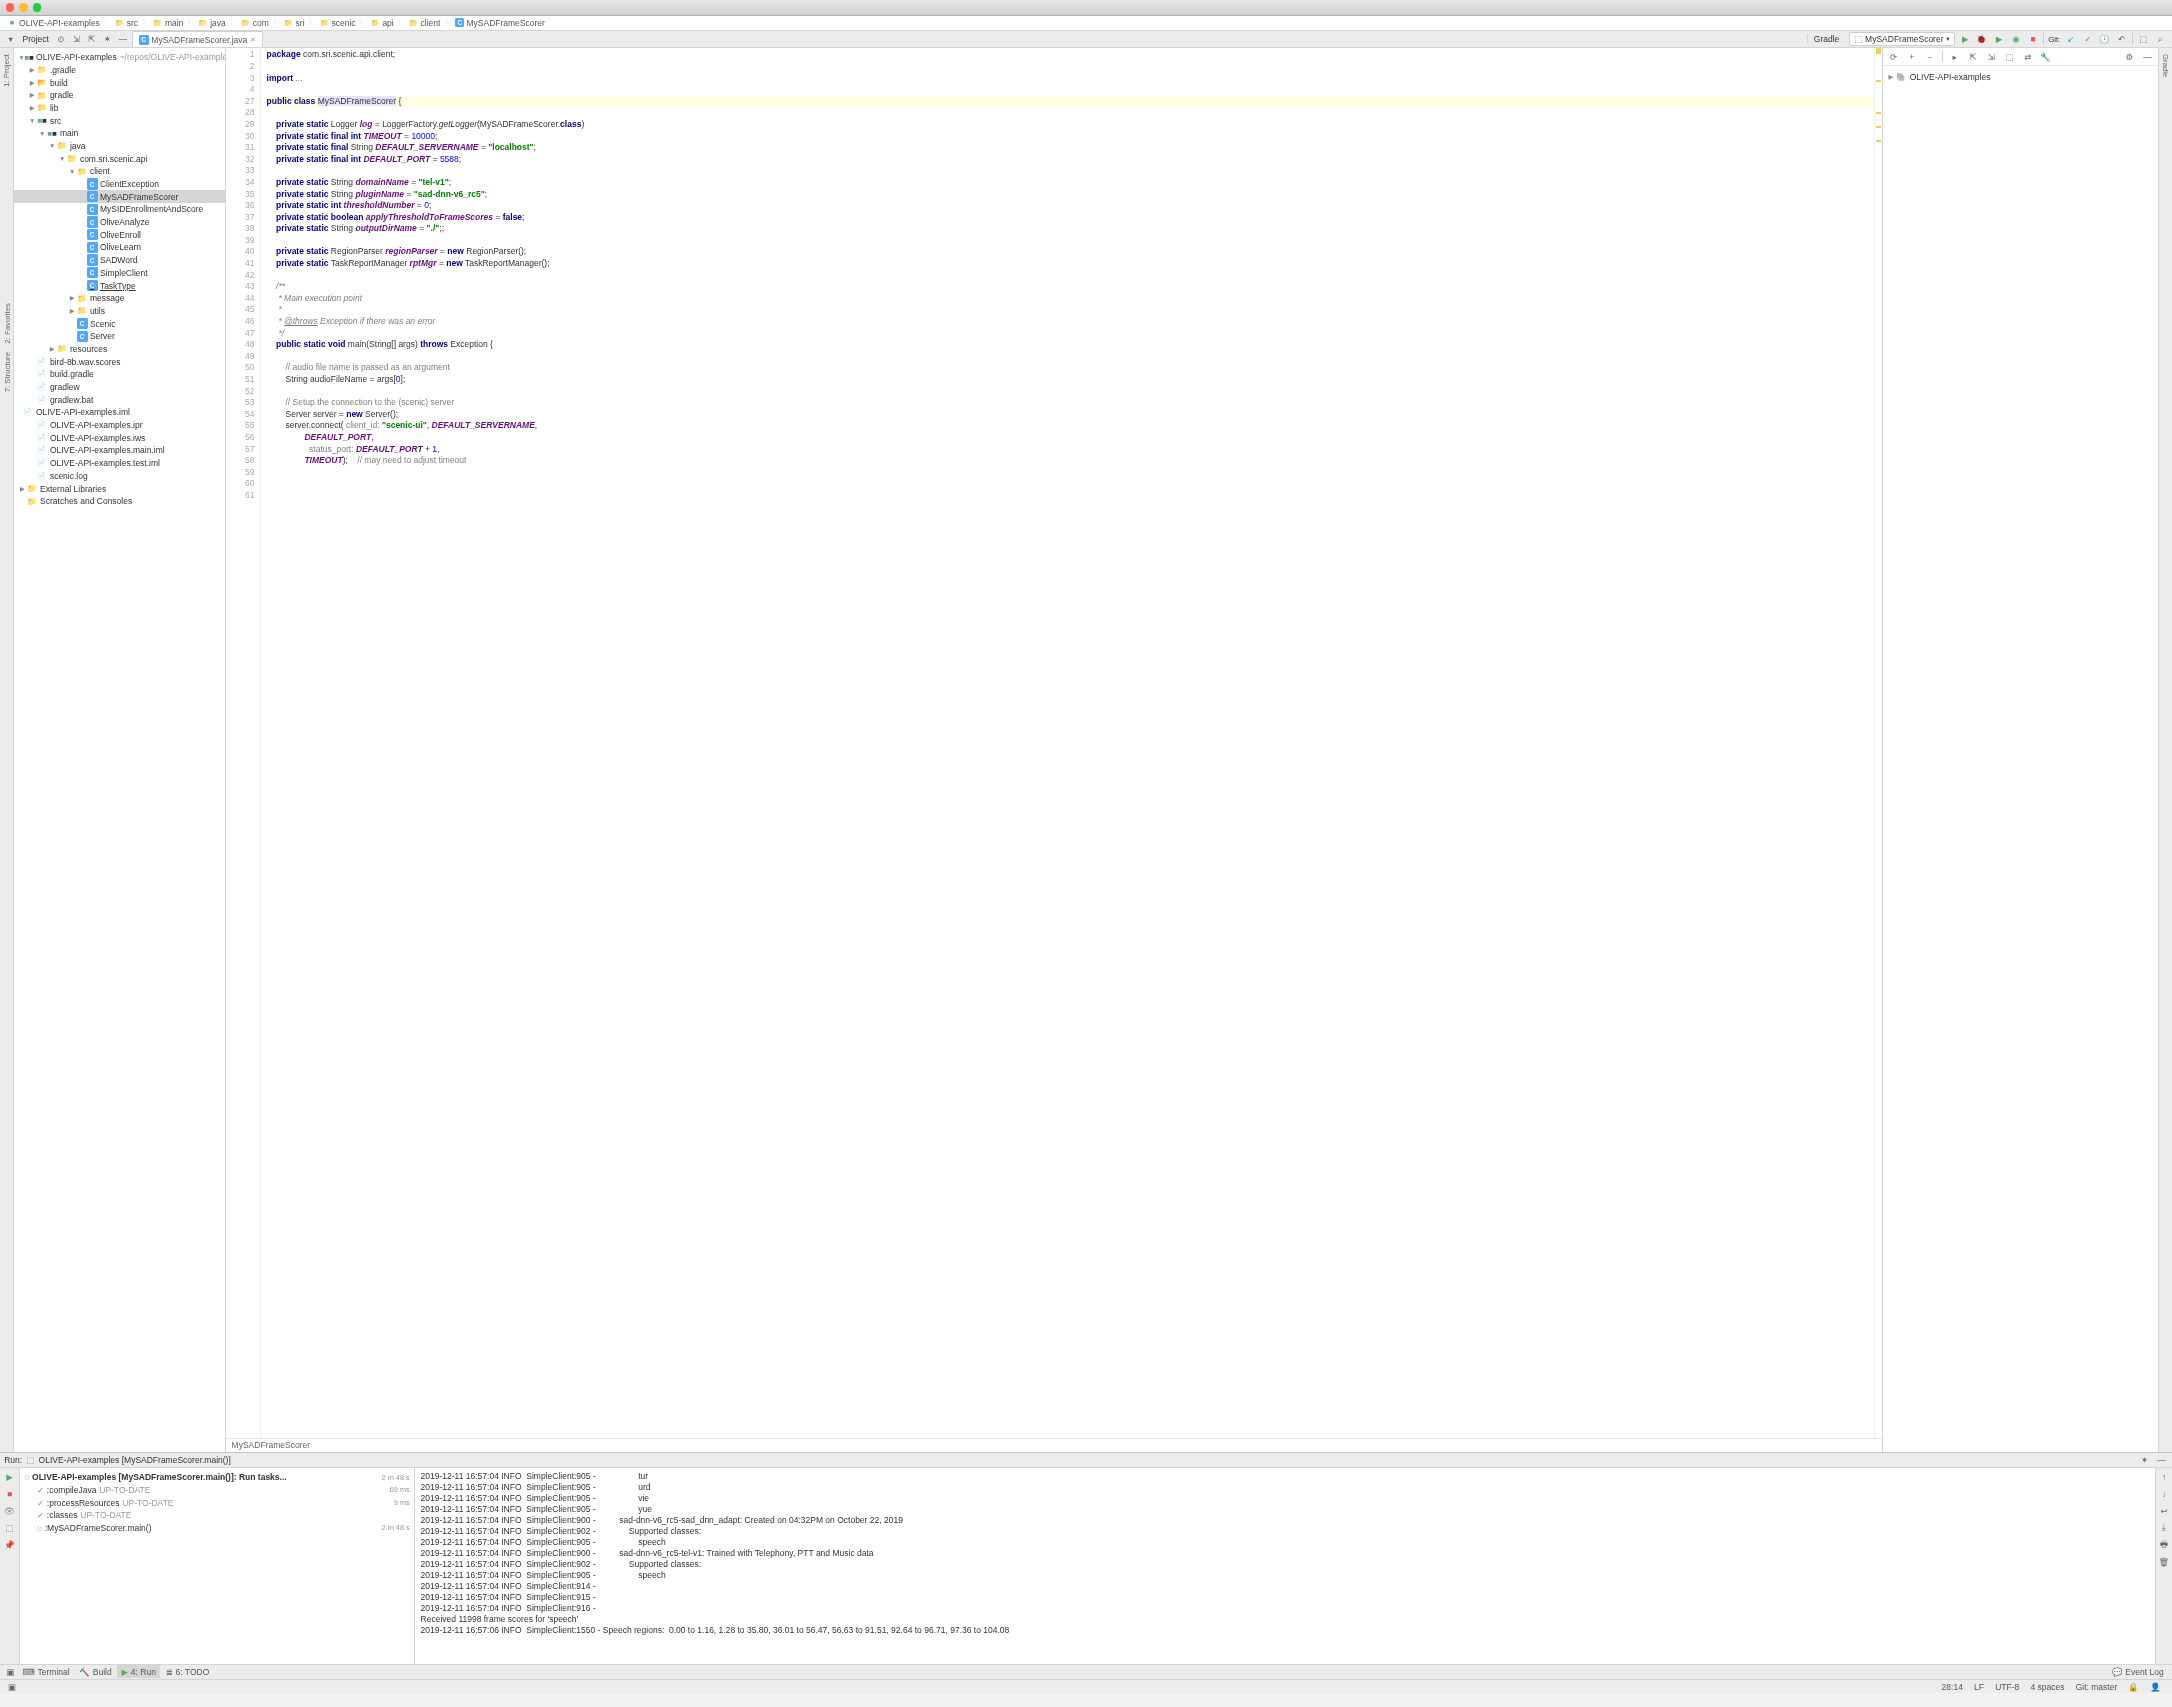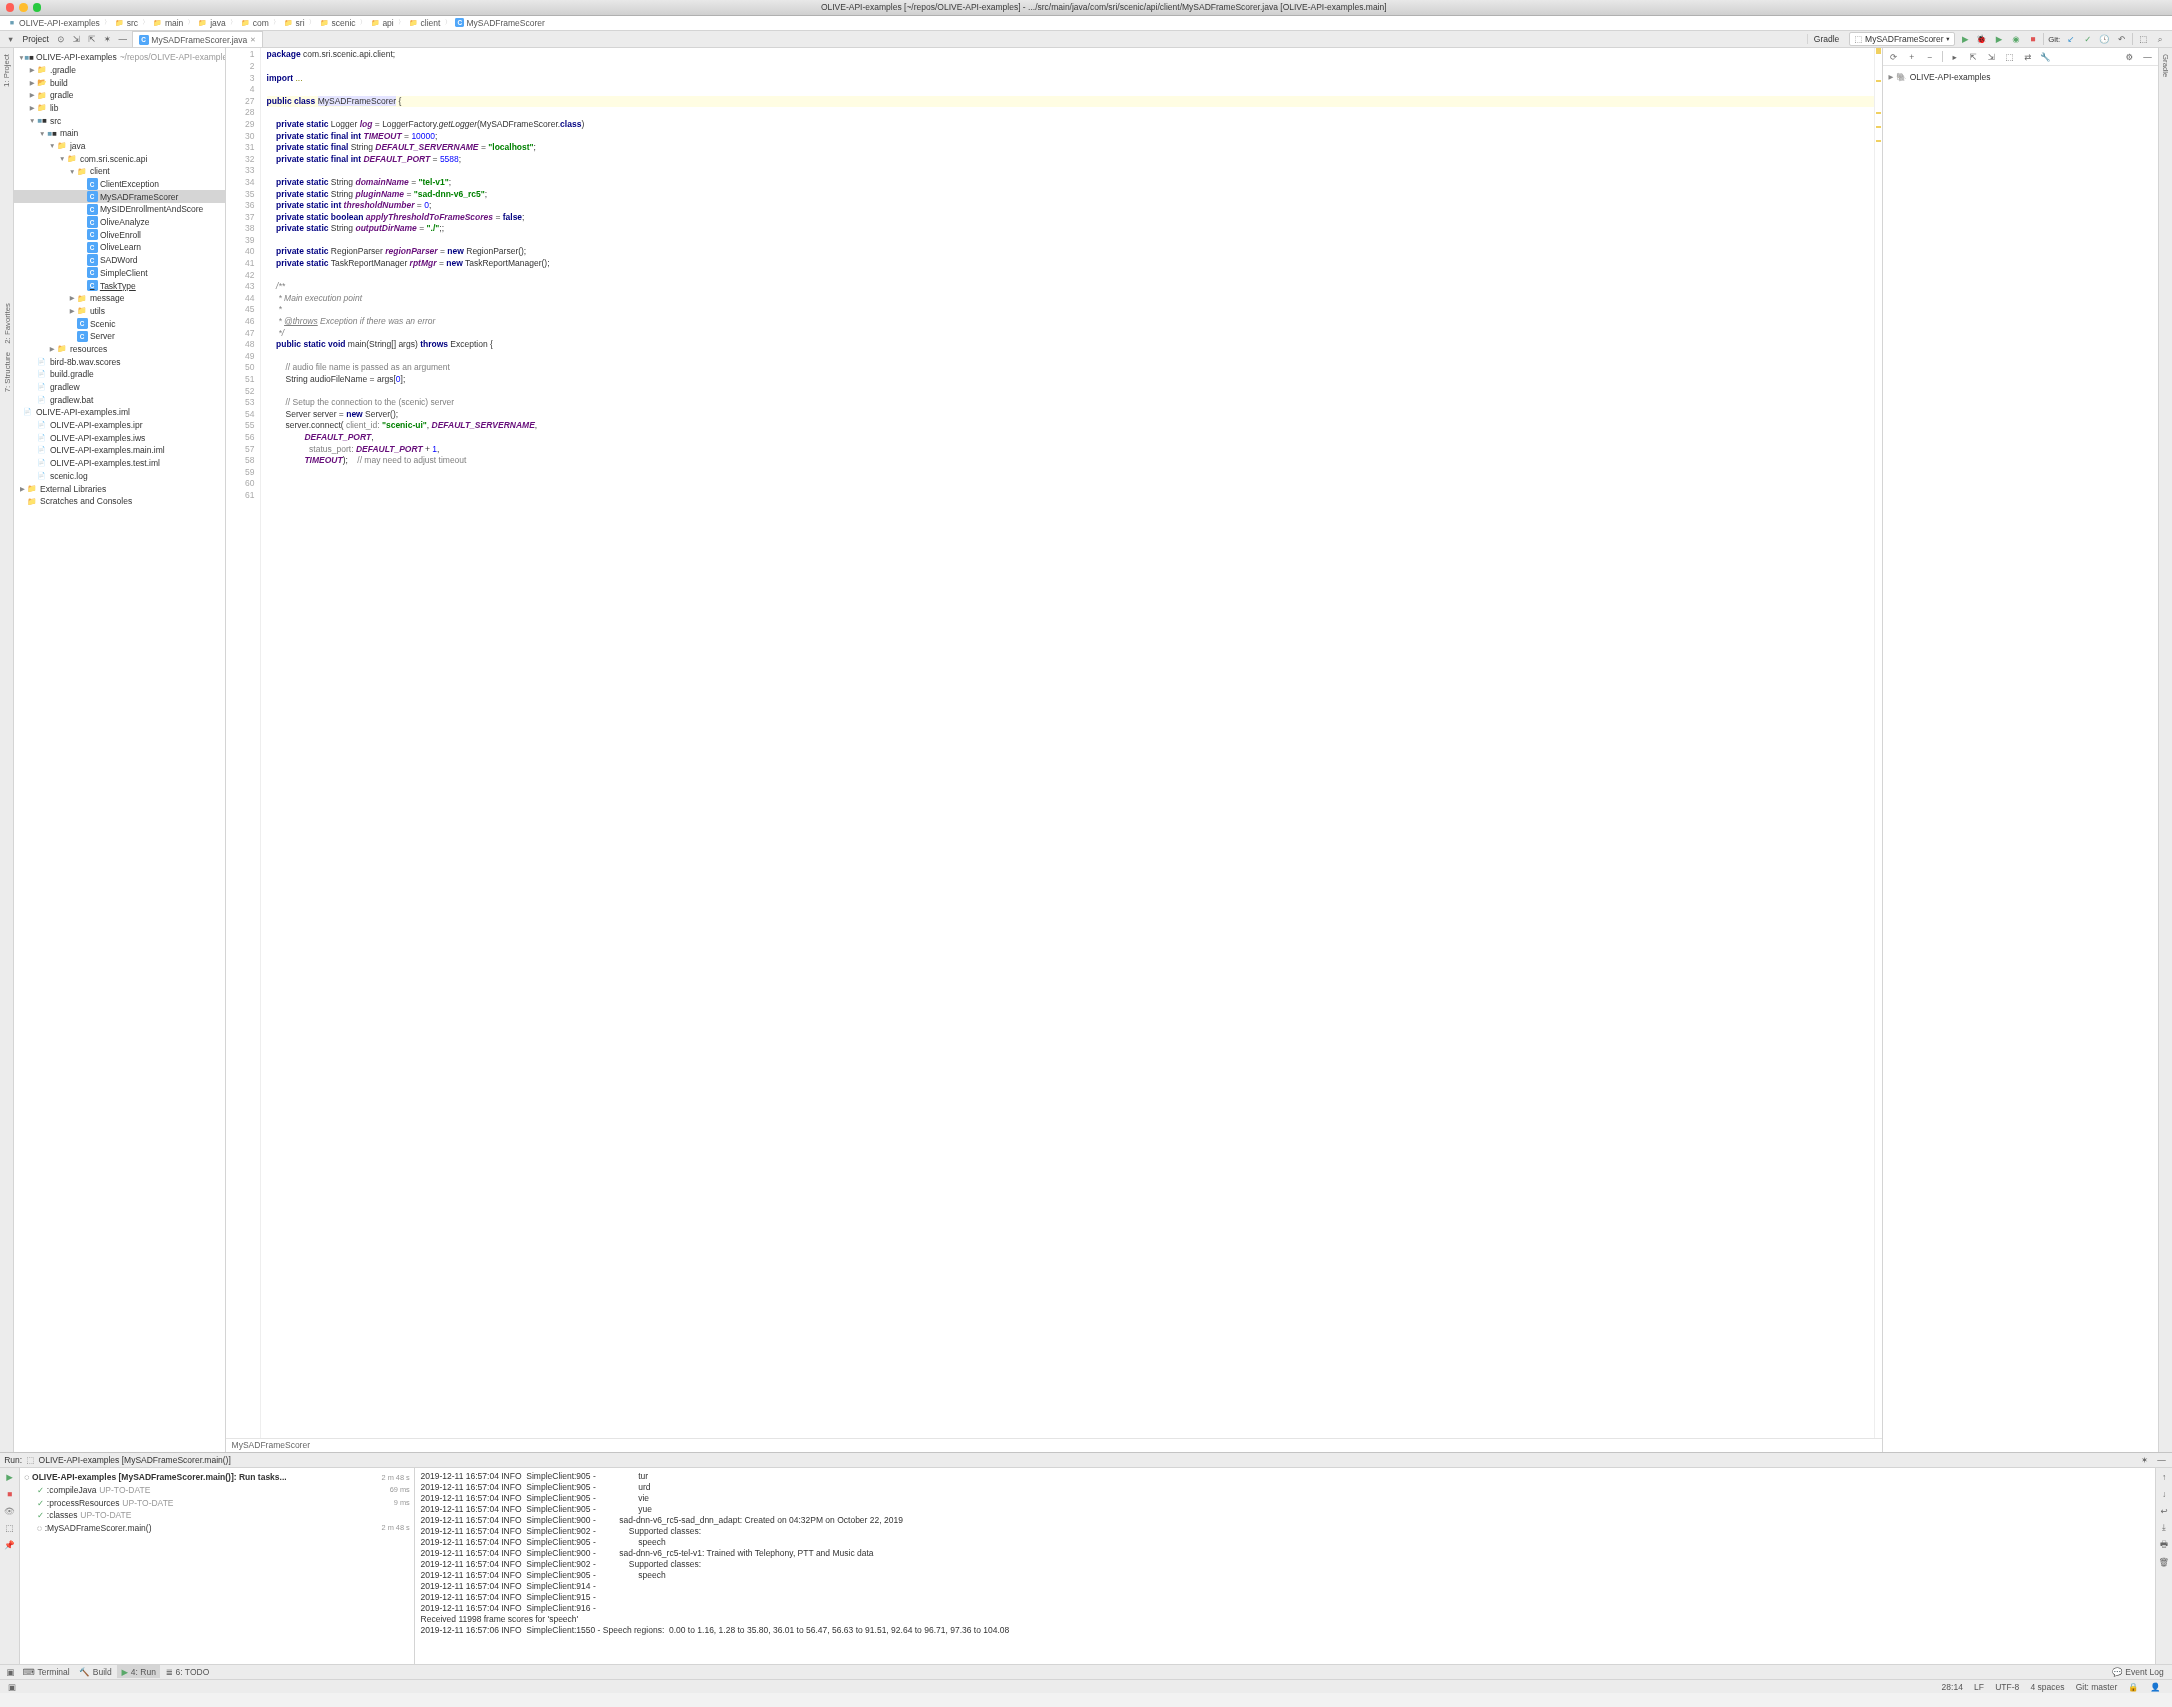--- a/index.html
+++ b/index.html
@@ -80,21 +80,20 @@
 </style>
 </head>
 <body>
 
 <div class="titlebar">
   <div class="traffic">
     <span class="dot r"></span>
     <span class="dot y"></span>
     <span class="dot g"></span>
   </div>
-  <span class="title">OLIVE-API-examples [~/repos/OLIVE-API-examples] - .../src/main/java/com/sri/scenic/api/client/MySADFrameScorer.java [OLIVE-API-examples.main]</span>
 </div>
 
 <div class="crumbs" id="crumbs">
     <span class="crumb">
       <span class="ico" style="color: rgb(106, 159, 181);">■</span>
       <span>OLIVE-API-examples</span>
     </span>
     <span class="sep">〉</span>
     <span class="crumb">
       <span class="ico">📁</span>

